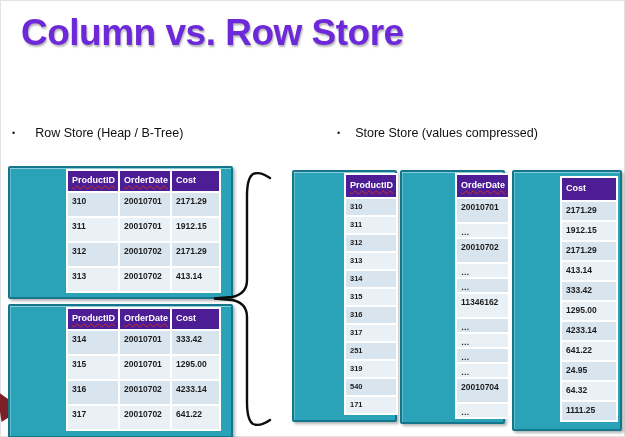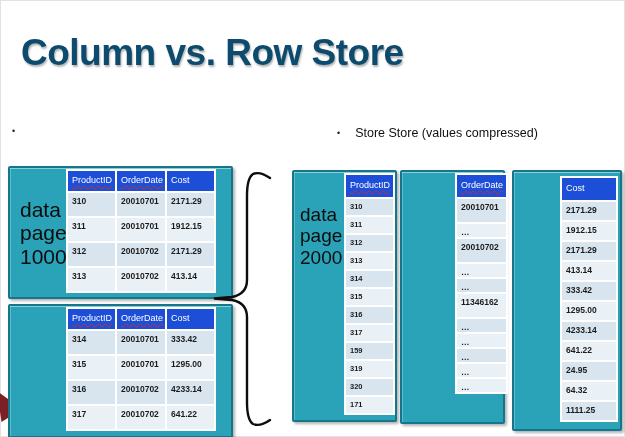--- a/index.html
+++ b/index.html
@@ -1,20 +1,20 @@
 <!DOCTYPE html>
 <html><head>
 <meta charset="utf-8">
 <style>
   html,body{margin:0;padding:0;background:#fff;}
   .slide{position:relative;width:625px;height:437px;background:#ffffff;overflow:hidden;
          font-family:"Liberation Sans",sans-serif;box-shadow:inset 0 0 0 1px #e2e2e2;}
   
-  .title{position:absolute;left:21px;top:12px;font-size:37px;font-weight:bold;color:#0c4a6e;
-         letter-spacing:-0.5px;text-shadow:1px 2px 2px rgba(0,0,0,0.30);white-space:nowrap;margin-top:20px;}
+  .title{position:absolute;left:21px;top:12px;font-size:37px;font-weight:bold;color:#6d28d9;
+         letter-spacing:-0.5px;text-shadow:1px 2px 2px rgba(0,0,0,0.30);white-space:nowrap;}
   
   .bullet-line{position:absolute;top:126px;font-size:12.5px;color:#101010;display:flex;align-items:center;}
   .bullet-line .dot{font-size:9px;color:#222;}
   .bl-left{left:12px;}  .bl-left .dot{margin-right:20px;}
   .bl-right{left:337px;} .bl-right .dot{margin-right:15px;}
   
   .page-box{position:absolute;background:#2aa3b8;border:2px solid #15768b;border-radius:2px;
             box-shadow:inset 0 1px 0 rgba(255,255,255,.45), inset 1px 0 0 rgba(255,255,255,.25),
                        2px 2px 3px rgba(0,0,0,.30);z-index:1;}
   .box-1000{left:8px;  top:166px;width:221px;height:129px;}
@@ -22,21 +22,21 @@
   .box-2000{left:292px;top:170px;width:101px;height:248px;}
   .box-2001{left:400px;top:170px;width:101px;height:250px;}
   .box-2002{left:512px;top:170px;width:106px;height:257px;}
   .page-label{position:absolute;color:#0c0c0c;line-height:1.12;z-index:0;}
   .rs-label{left:10px;top:50%;transform:translateY(-50%);width:52px;font-size:21px;}
   .cs-label{left:6px;top:32px;width:50px;font-size:19px;}
   
   table{border-collapse:separate;border-spacing:2px;background:#ffffff;position:absolute;z-index:2;
         table-layout:fixed;}
   td{box-sizing:border-box;overflow:hidden;}
-  td.hd{background:#1d4ed8;color:#ffffff;font-size:9px;font-weight:normal;line-height:10px;
+  td.hd{background:#4c1d95;color:#ffffff;font-size:9px;font-weight:bold;line-height:10px;
         padding:4px 3px 6px 4px;vertical-align:top;white-space:nowrap;}
   td.sq{text-decoration:underline;text-decoration-style:wavy;text-decoration-color:#d22d1e;
         text-decoration-thickness:1px;text-underline-offset:2px;}
   td.bd{font-size:8.5px;font-weight:bold;color:#1c1c1c;vertical-align:top;line-height:10px;
         padding:3px 2px 0 4px;word-break:break-all;}
   td.odd{background:#d8e4ee;}  td.even{background:#eaf1f6;}
   
   .rs{left:56px;top:1px;}
   .rs td:nth-child(1){width:47px;}
   .rs td:nth-child(2){width:42px;padding-right:2px;}
@@ -57,30 +57,30 @@
 </style>
 </head>
 <body>
 
 <div class="slide">
 
   <div class="title">Column vs. Row Store</div>
 
   <div class="bullet-line bl-left">
     <span class="dot">•</span>
+    <span>Row Store (Heap / B-Tree)</span>
   </div>
   <div class="bullet-line bl-right">
     <span class="dot">•</span>
     <span>Store Store (values compressed)</span>
   </div>
 
   <div class="maroon"></div>
 
   <div class="page-box box-1000">
-    <div class="page-label rs-label">data page 1000</div>
     <table class="rs">
         <tbody>
           <tr>
             <td class="hd sq">ProductID</td>
             <td class="hd sq">OrderDate</td>
             <td class="hd">Cost</td>
           </tr>
           <tr>
             <td class="bd odd">310</td>
             <td class="bd odd">20010701</td>
@@ -134,21 +134,20 @@
           </tr>
         </tbody>
       </table>
   </div>
 
   <svg class="brace" width="68" height="262" viewBox="0 0 68 262">
     <path d="M 62,10 Q 52,3 45,6 Q 39,10 39,28 L 39,112 Q 39,126 24,129 L 6,130.5 L 24,132 Q 39,135 39,149 L 39,234 Q 39,252 45,256 Q 52,259 62,252" fill="none" stroke="#0d0d0d" stroke-width="2.4" stroke-linecap="round"></path>
   </svg>
 
   <div class="page-box box-2000">
-    <div class="page-label cs-label">data page 2000</div>
     <table class="cs t2000">
         <tbody>
           <tr>
             <td class="hd sq">ProductID</td>
           </tr>
           <tr>
             <td class="bd odd">310</td>
           </tr>
           <tr>
             <td class="bd even">311</td>
@@ -165,27 +164,27 @@
           <tr>
             <td class="bd even">315</td>
           </tr>
           <tr>
             <td class="bd odd">316</td>
           </tr>
           <tr>
             <td class="bd even">317</td>
           </tr>
           <tr>
-            <td class="bd odd">159</td>
+            <td class="bd odd">251</td>
           </tr>
           <tr>
             <td class="bd even">319</td>
           </tr>
           <tr>
-            <td class="bd odd">320</td>
+            <td class="bd odd">540</td>
           </tr>
           <tr>
             <td class="bd even">171</td>
           </tr>
         </tbody>
       </table>
   </div>
   <div class="page-box box-2001">
     <table class="cs t2001">
         <tbody>
@@ -216,20 +215,23 @@
           <tr>
             <td class="bd even dots">…</td>
           </tr>
           <tr>
             <td class="bd odd dots">…</td>
           </tr>
           <tr>
             <td class="bd even dots">…</td>
           </tr>
           <tr>
+            <td class="bd odd tall">20010704</td>
+          </tr>
+          <tr>
             <td class="bd even dots">…</td>
           </tr>
         </tbody>
       </table>
   </div>
   <div class="page-box box-2002">
     <table class="cs t2002">
         <tbody>
           <tr>
             <td class="hd">Cost</td>

